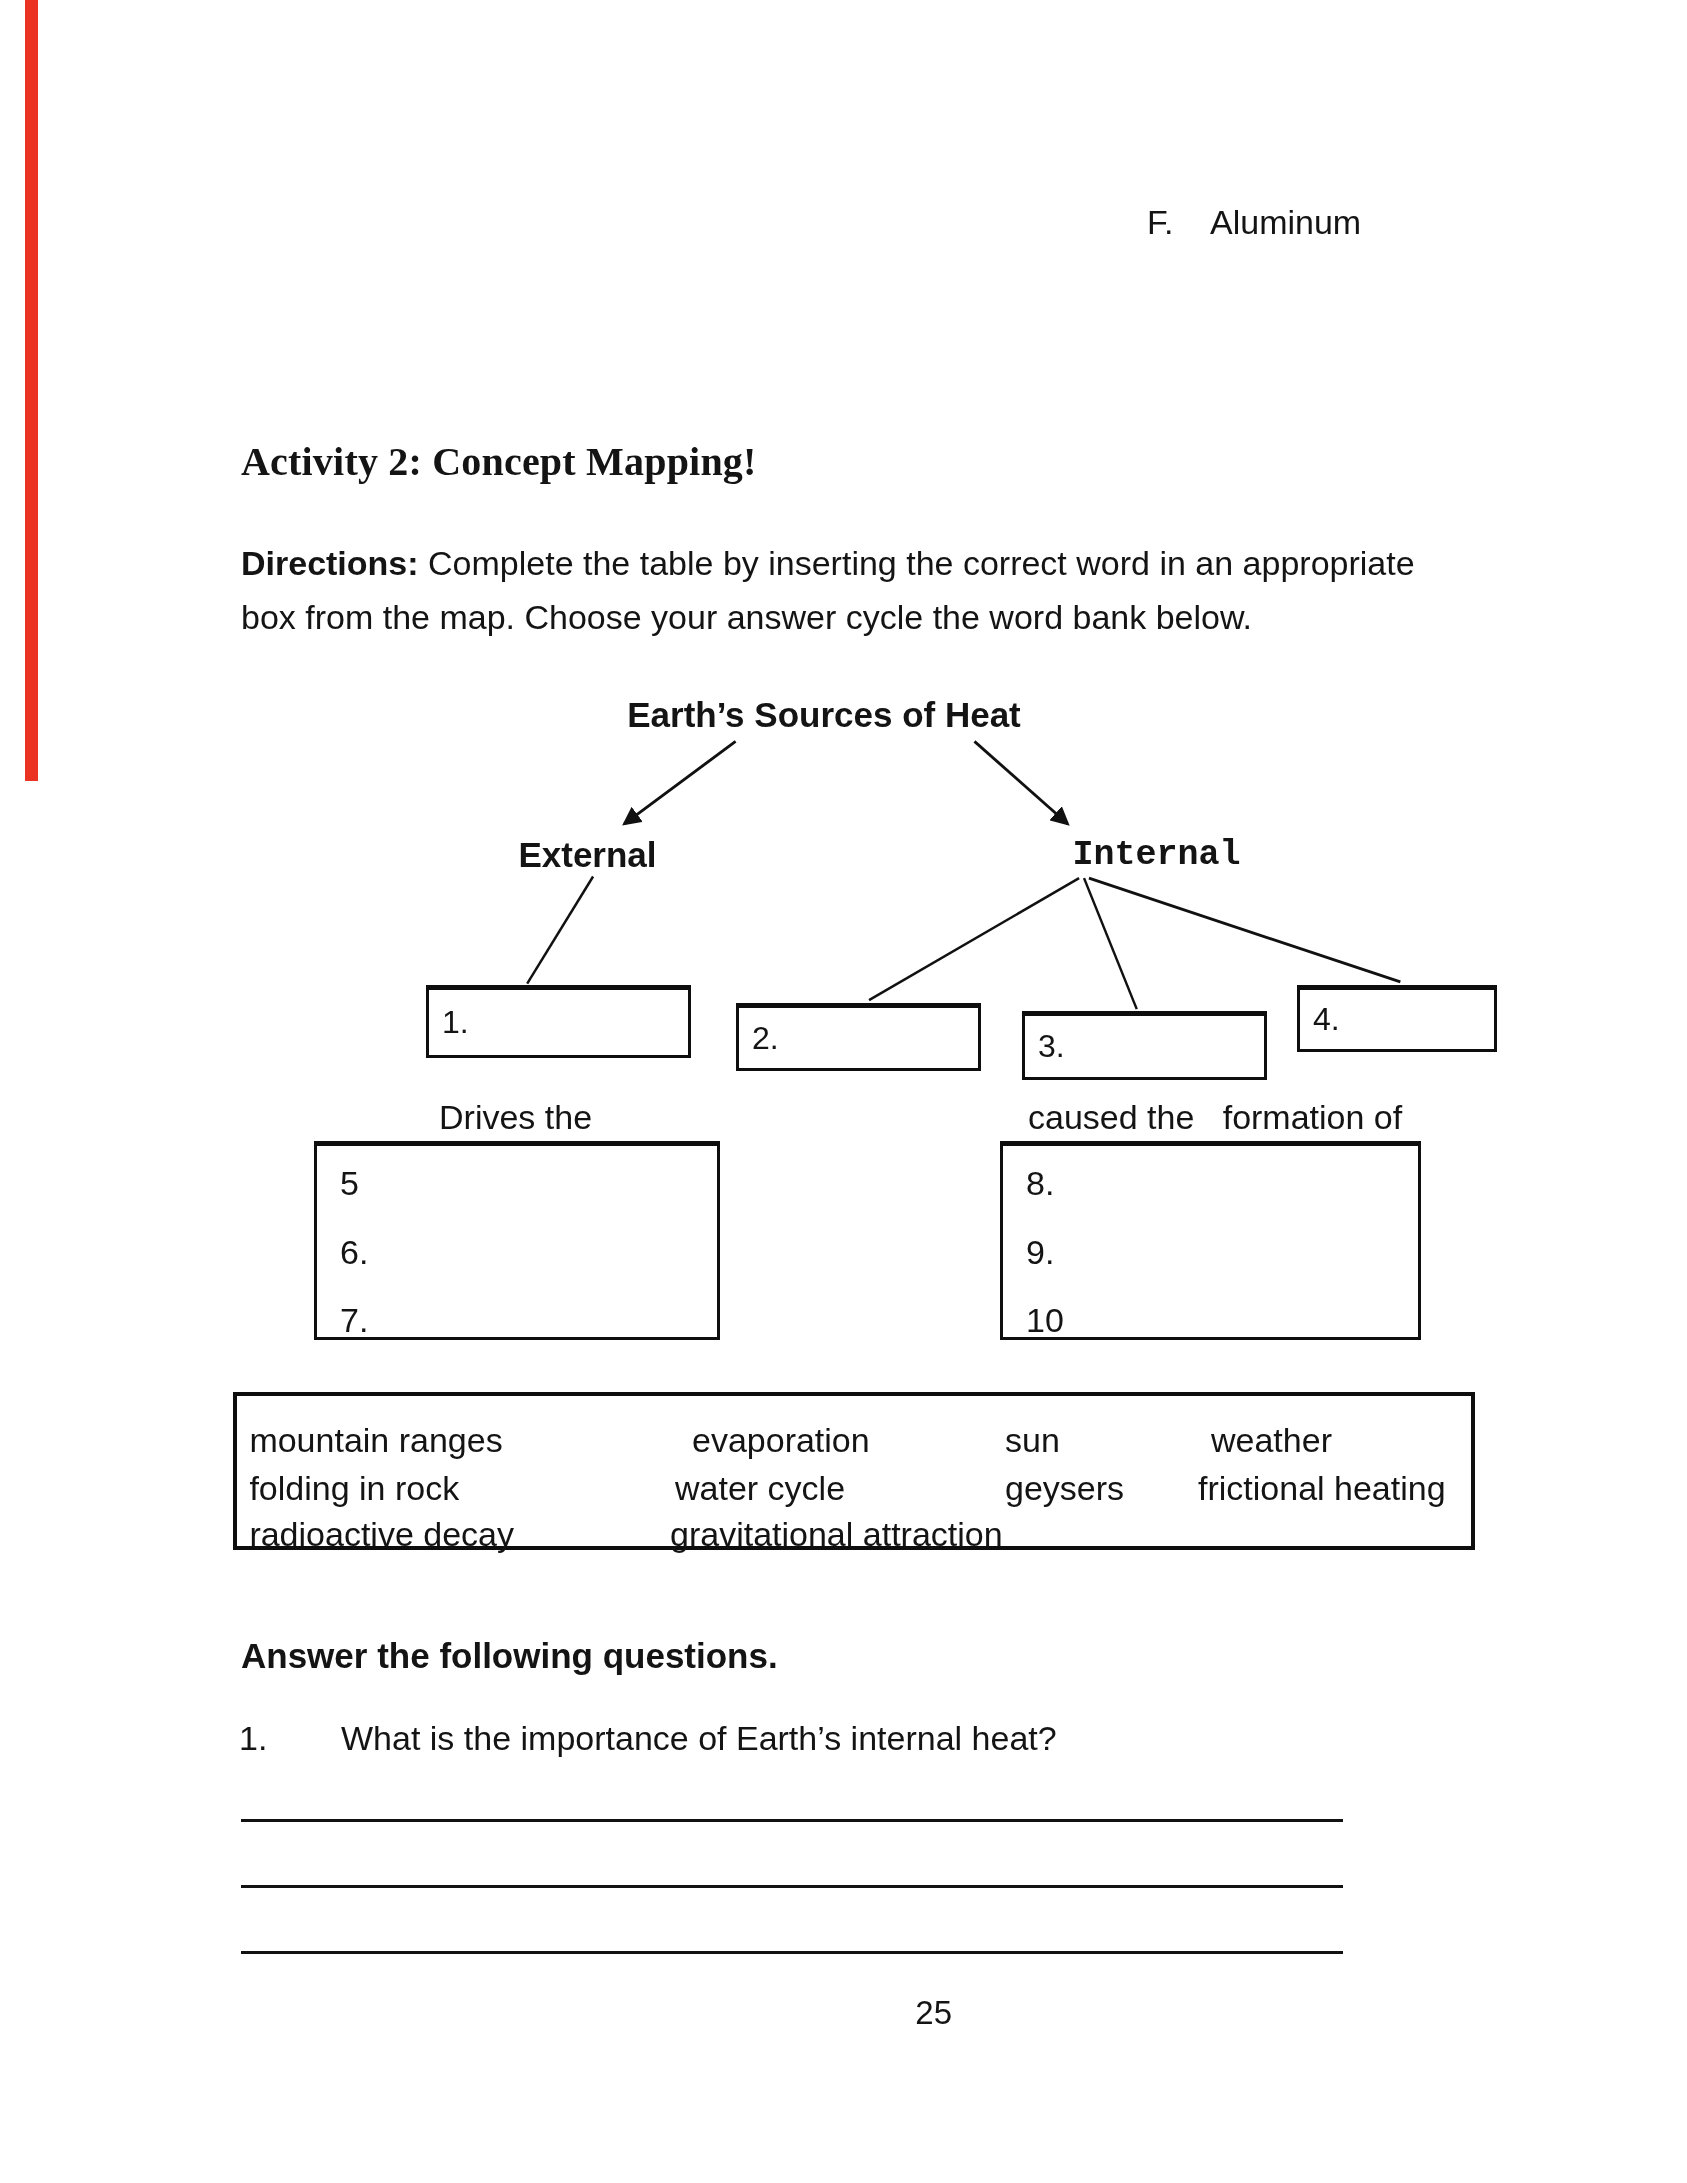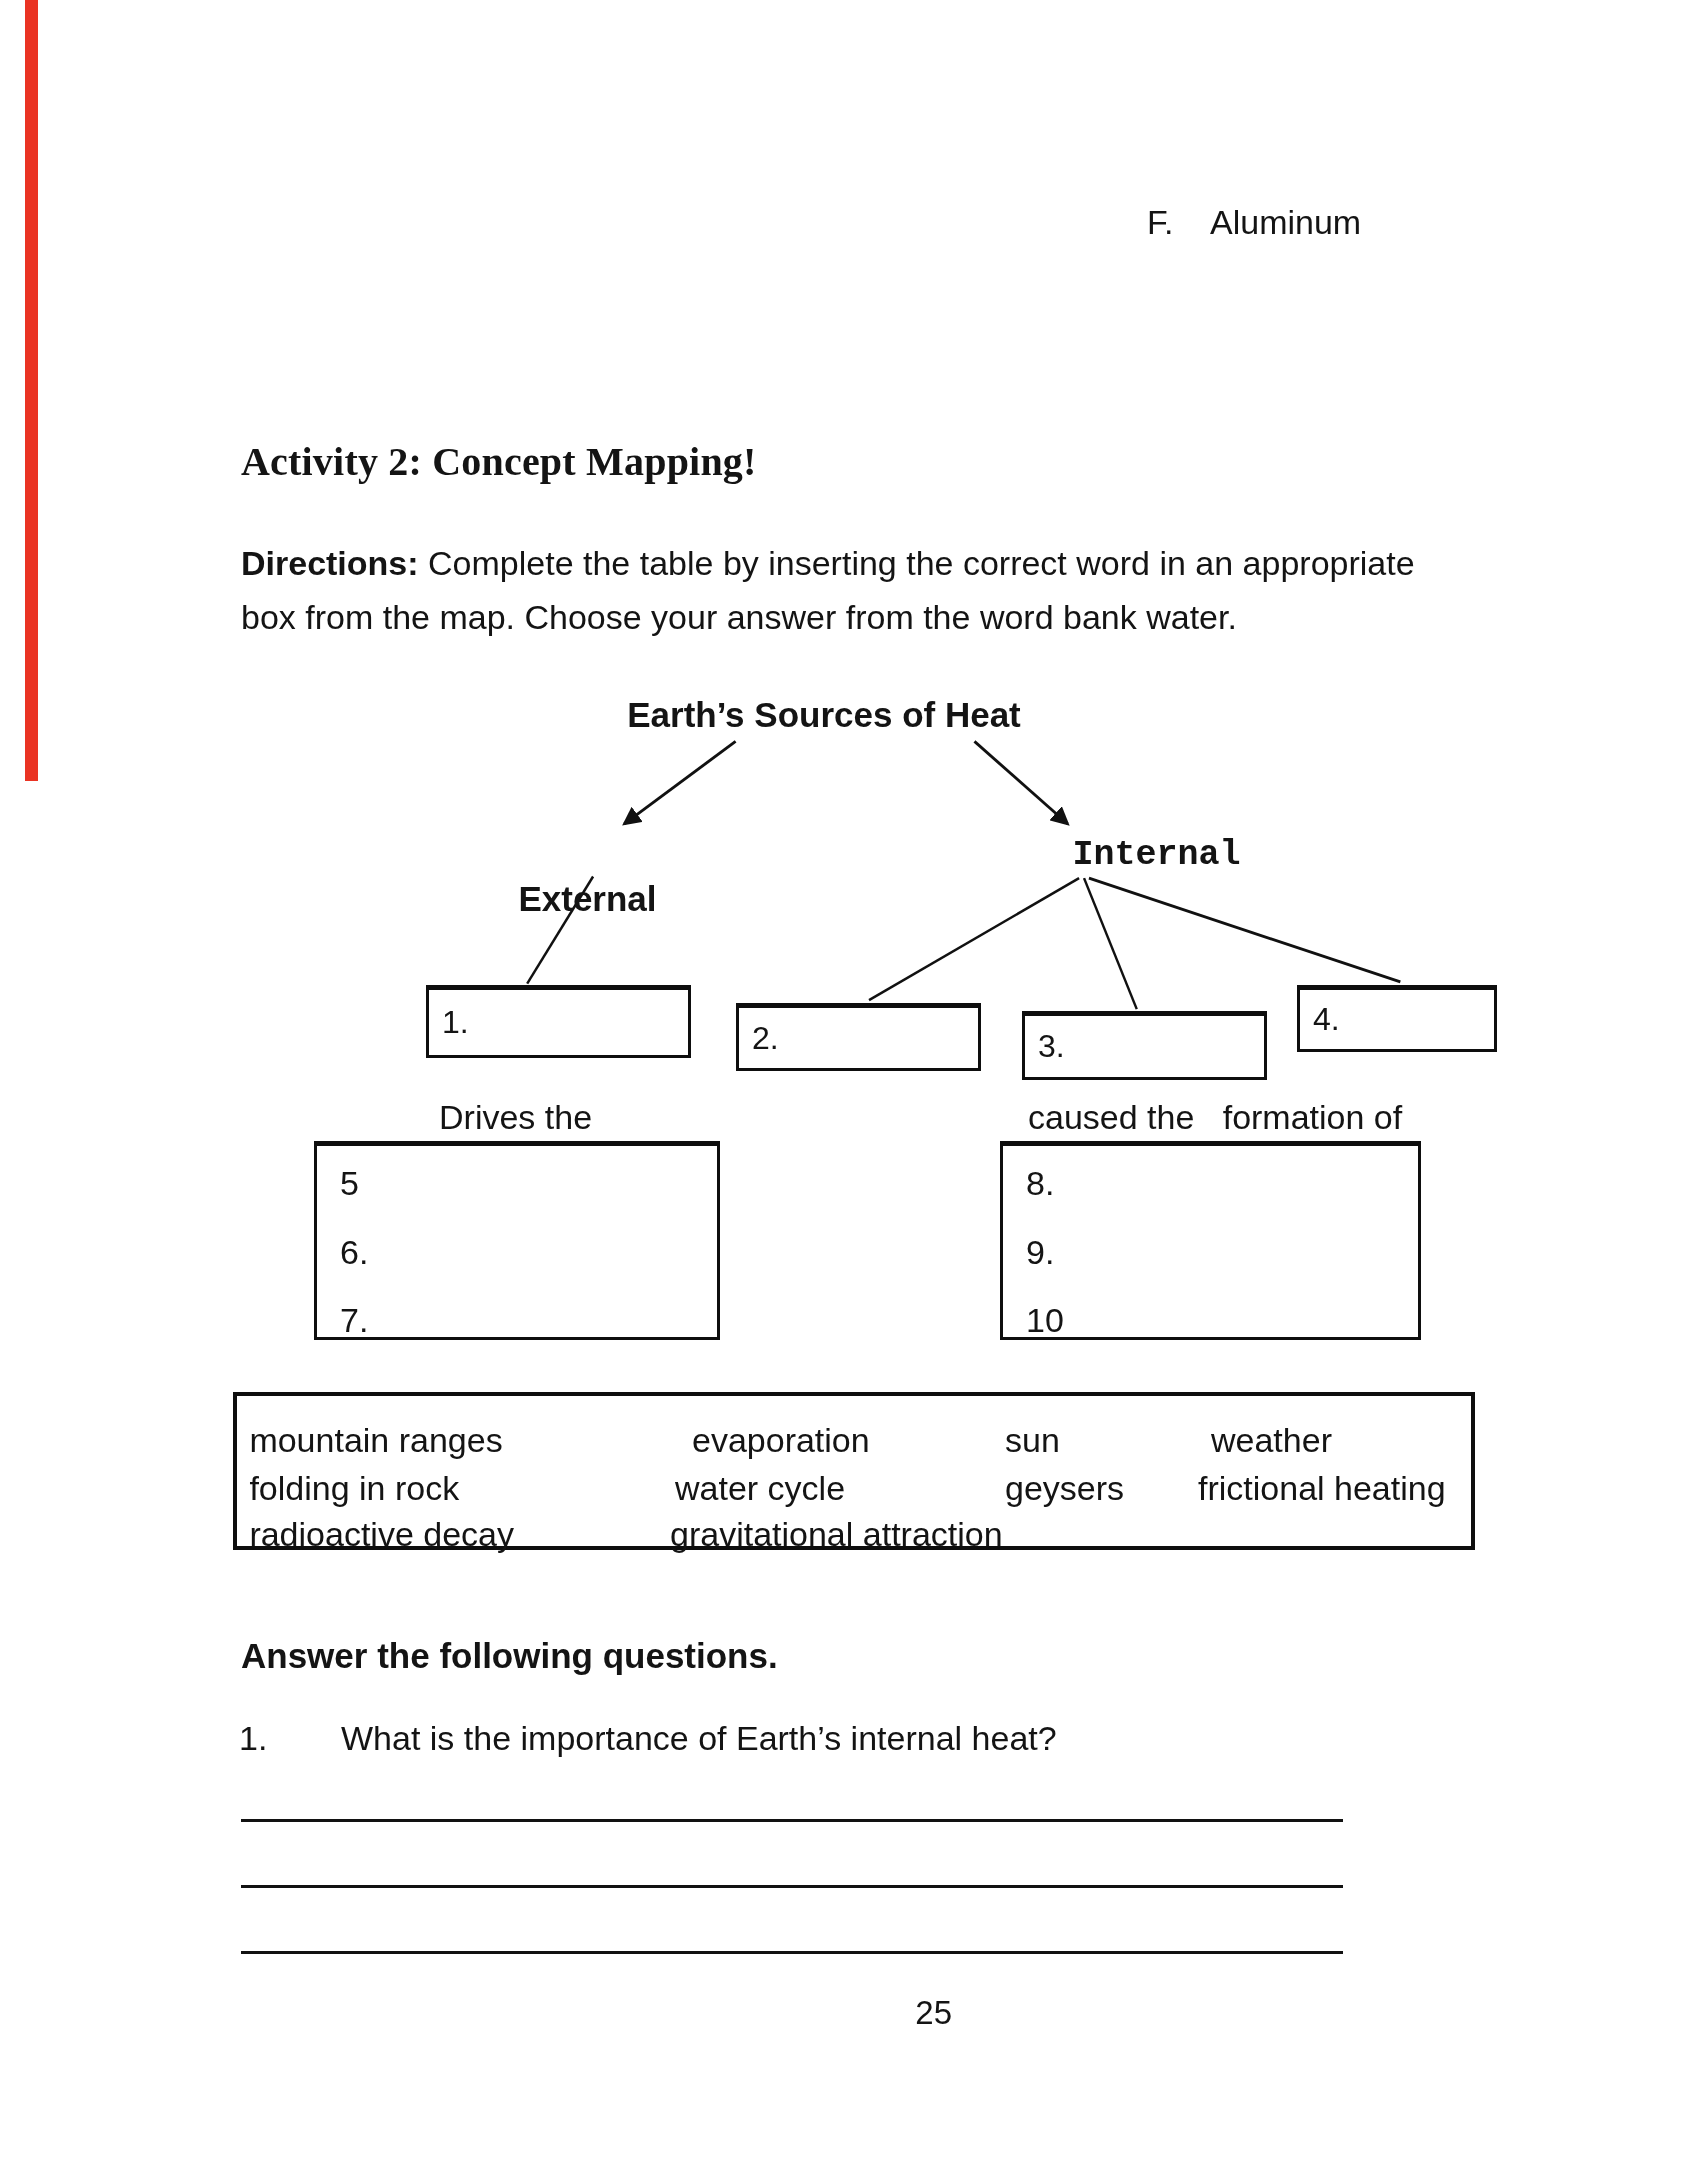--- a/index.html
+++ b/index.html
@@ -19,21 +19,21 @@
   .answer-item{left:1147px;top:203px;font-size:34px;display:flex;}
   .answer-item .letter{width:63px;}
   
   .activity-heading{left:241px;top:438px;font-size:40px;font-weight:bold;letter-spacing:0.2px;font-family:Liberation Serif, serif;}
   
   .directions{left:241px;top:508px;font-size:34px;line-height:54px;width:1252px;margin-top:28px;}
   .bold{font-weight:bold;}
   
   .map-title{left:577px;top:695px;width:494px;text-align:center;font-size:35px;font-weight:bold;}
   .branch{width:247px;text-align:center;font-size:35px;font-weight:bold;top:835px;}
-  .branch-external{left:464px;margin-top:44px;}
+  .branch-external{left:464px;}
   .branch-internal{left:1033px;font-family:Liberation Mono, monospace;}
   
   .mini-box{border:3.3px solid #0e0e0e;border-top-width:5px;background:#fff;display:flex;align-items:center;padding-left:13px;font-size:32px;box-sizing:border-box;}
   .box-1{left:426px;top:985px;width:265px;height:73px;}
   .box-2{left:736px;top:1003px;width:245px;height:68px;}
   .box-3{left:1022px;top:1011px;width:245px;height:69px;}
   .box-4{left:1297px;top:985px;width:200px;height:67px;}
   
   .caption{font-size:34px;white-space:pre;top:1098px;}
   .caption-left{left:439px;}
@@ -84,21 +84,21 @@
 
   <div class="abs answer-item">
     <span class="letter">F.</span>
     <span>Aluminum</span>
   </div>
 
   <div class="abs activity-heading">Activity 2: Concept Mapping!</div>
 
   <div class="abs directions">
     <div><span class="bold">Directions:</span><span> Complete the table by inserting the correct word in an appropriate</span></div>
-    <div>box from the map. Choose your answer from the word bank water.</div>
+    <div>box from the map. Choose your answer cycle the word bank below.</div>
   </div>
 
   <svg class="connectors" width="1687" height="2183" viewBox="0 0 2048 2650">
     <defs>
       <marker id="arrow" viewBox="0 0 10 10" refX="8.5" refY="5" markerWidth="6.5" markerHeight="6.5" orient="auto-start-reverse">
         <path d="M0,0 L10,5 L0,10 z" fill="#111"></path>
       </marker>
     </defs>
     <line x1="893" y1="900" x2="758" y2="1000" stroke="#111" stroke-width="3.5" marker-end="url(#arrow)"></line>
     <line x1="1183" y1="900" x2="1296" y2="1000" stroke="#111" stroke-width="3.5" marker-end="url(#arrow)"></line>

